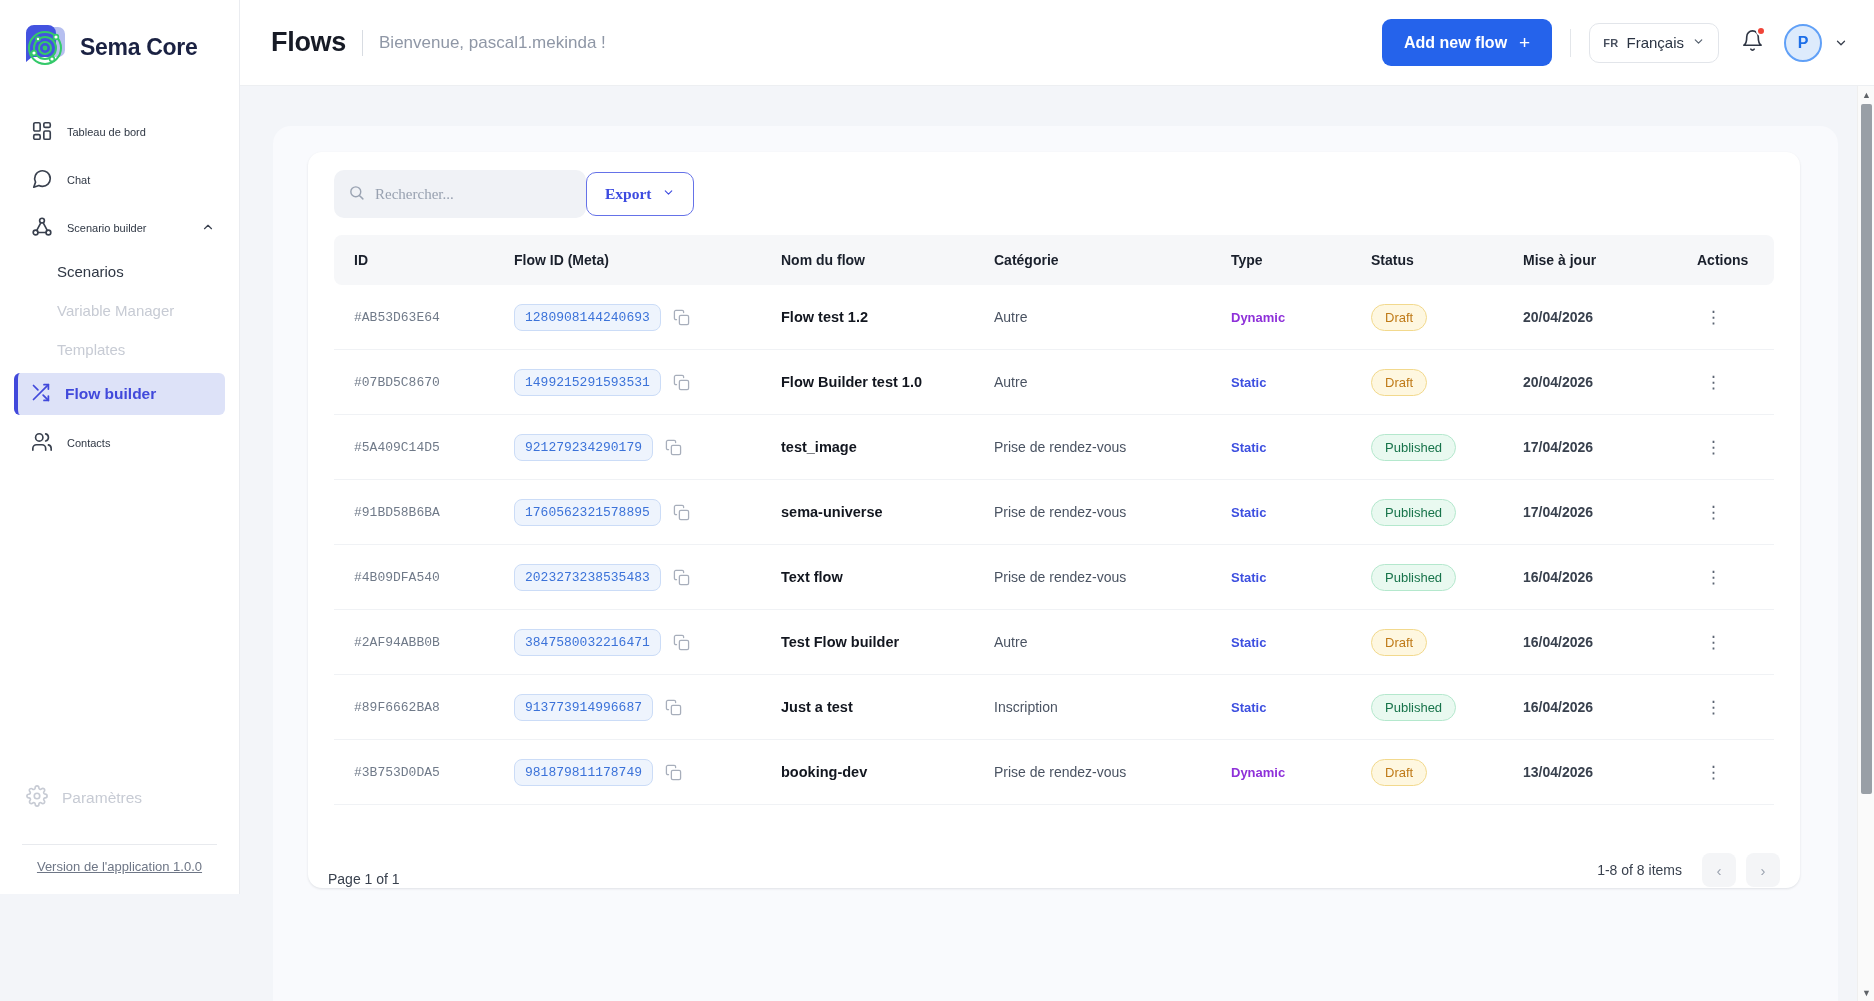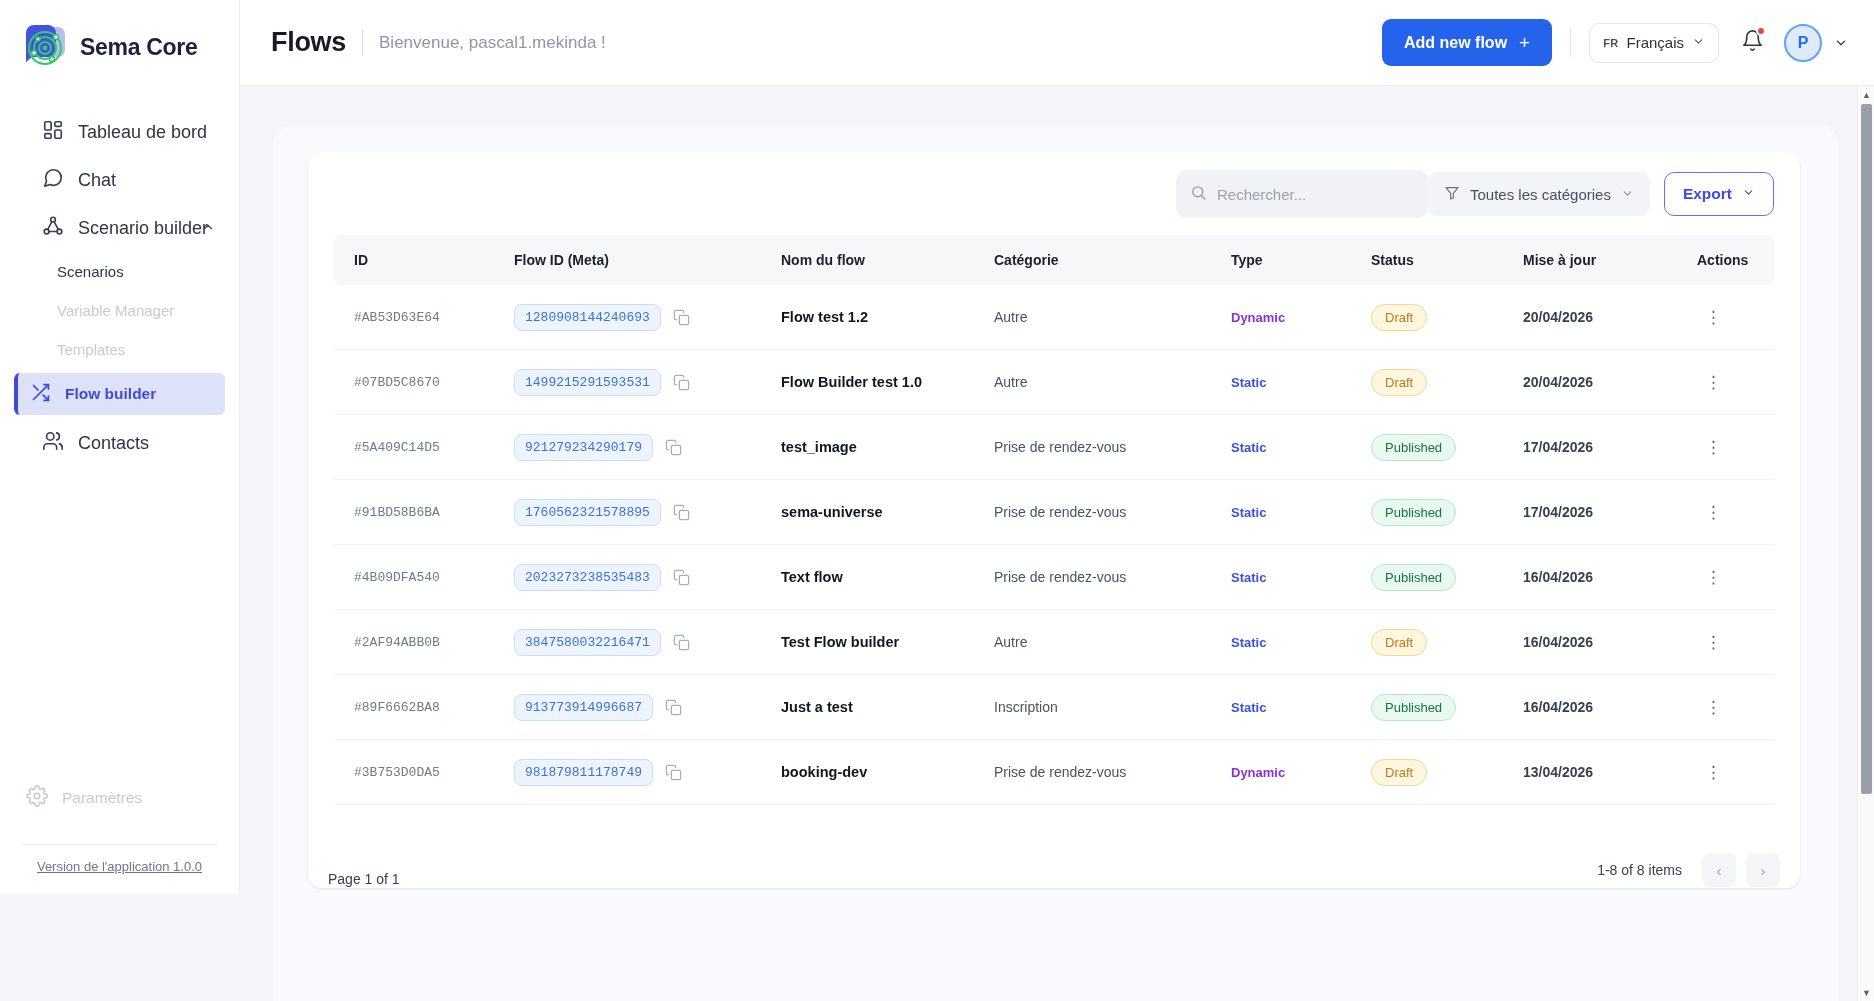--- a/index.html
+++ b/index.html
@@ -4,21 +4,21 @@
 <style>
   * { margin:0; padding:0; box-sizing:border-box; }
   html,body { width:1874px; height:1001px; overflow:hidden; }
   body { font-family:"Liberation Sans", sans-serif; background:#F3F5F9; position:relative; color:#2F3744; }
 
   
   .sidebar { position:absolute; left:0; top:0; width:240px; height:894px; background:#FFFFFF; border-right:1px solid #EAECF0; z-index:5; }
   .brand { display:flex; align-items:center; gap:12px; padding:22px 20px 18px 22px; }
   .brand-name { font-size:23px; font-weight:800; color:#1A2142; letter-spacing:-0.3px; }
   .menu { margin-top:18px; }
-  .menu-item { display:flex; align-items:center; gap:14px; height:48px; padding-left:42px; font-size:18px; color:#2F3744; cursor:pointer; position:relative; }
+  .menu-item { display:flex; align-items:center; gap:14px; height:48px; padding-left:31px; font-size:11px; color:#2F3744; cursor:pointer; position:relative; }
   .menu-item svg { flex:0 0 auto; }
   .menu-sub { display:flex; align-items:center; height:39px; padding-left:57px; font-size:15px; color:#2F3744; cursor:pointer; }
   .menu-sub.disabled { color:#C7CBD4; cursor:default; }
   .menu-item.active-band { margin:4px 14px; height:42px; padding-left:12px; background:#DDE2F8; border-left:4px solid #4149DB; border-radius:6px; color:#4149DB; font-weight:700; font-size:15.5px; }
   .chev-right { position:absolute; right:24px; }
   .sidebar-bottom { position:absolute; left:0; right:0; bottom:0; }
   .param-item { display:flex; align-items:center; gap:14px; padding-left:26px; height:48px; font-size:15.5px; color:#C7CBD4; margin-bottom:22px; }
   .side-divider { border-top:1px solid #E8EAEE; margin:0 22px; }
   .version { text-align:center; font-size:13px; color:#6E7686; padding:14px 0 20px;text-decoration:underline; }
 
@@ -44,21 +44,21 @@
   .sb-arrow { width:17px; height:17px; display:flex; align-items:center; justify-content:center; color:#5F6368; font-size:9px; }
   .sb-arrow.down { position:absolute; bottom:0; }
   .sb-thumb { position:absolute; top:18px; left:3px; width:11px; height:690px; background:#999FA6; border-radius:2px; }
 
   
   .main { position:absolute; left:240px; top:86px; width:1617px; height:915px; background:#F3F5F9; }
   .panel { position:absolute; left:33px; top:40px; width:1565px; height:875px; background:#F9FAFD; border-radius:18px 18px 0 0; }
   .card { position:absolute; left:68px; top:66px; width:1492px; height:736px; background:#FFFFFF; border-radius:14px; box-shadow:0 1px 3px rgba(16,24,40,.07), 0 1px 2px rgba(16,24,40,.04); }
 
   
-  .toolbar { display:flex; align-items:center; justify-content:flex-end; margin:18px 26px 0; }
+  .toolbar { display:flex; align-items:center; justify-content:flex-start; margin:18px 26px 0;font-family:Liberation Serif, serif; }
   .search-box { display:flex; align-items:center; gap:10px; width:252px; height:48px; background:#F0F2F6; border-radius:10px; padding:0 14px; }
   .search-box input { border:none; outline:none; background:transparent; font-size:15px; color:#3A4250; font-family:inherit; width:190px; }
   .search-box input::placeholder { color:#98A1B0; }
   .toolbar-right { display:flex; align-items:center; gap:14px; }
   .filter-pill { display:flex; align-items:center; gap:10px; height:44px; background:#F2F4F7; border-radius:10px; padding:0 16px; font-size:15px; color:#47505F; cursor:pointer; }
   .export-btn { display:flex; align-items:center; gap:10px; height:44px; background:#fff; border:1px solid #6572E8; border-radius:10px; padding:0 18px; font-size:15.5px; font-weight:600; color:#3D4BE0; cursor:pointer; font-family:inherit; }
 
   
   .table { margin:17px 26px 0; }
   .tgrid { display:grid; grid-template-columns:160px 267px 213px 237px 140px 152px 174px 1fr; align-items:center; }
@@ -247,33 +247,20 @@
       <div class="search-box">
         <span>
           <svg width="17" height="17" viewBox="0 0 24 24" fill="none" stroke="#9AA3B2" stroke-width="2" stroke-linecap="round">
               <circle cx="11" cy="11" r="7"></circle>
               <line x1="16.5" y1="16.5" x2="21" y2="21"></line>
             </svg>
         </span>
         <input type="text" placeholder="Rechercher..." style="">
       </div>
       <div class="toolbar-right">
-        <div class="filter-pill">
-          <span>
-            <svg width="16" height="16" viewBox="0 0 24 24" fill="none" stroke="#66707F" stroke-width="1.8" stroke-linejoin="round">
-                <path d="M3 4h18l-7 8.5V19l-4 2v-8.5L3 4z"></path>
-              </svg>
-          </span>
-          <span>Toutes les catégories</span>
-          <span>
-            <svg width="13" height="13" viewBox="0 0 24 24" fill="none" stroke="#8A93A1" stroke-width="2" stroke-linecap="round" stroke-linejoin="round">
-                <polyline points="6 9 12 15 18 9"></polyline>
-              </svg>
-          </span>
-        </div>
         <button class="export-btn">
           <span>Export</span>
           <span>
             <svg width="13" height="13" viewBox="0 0 24 24" fill="none" stroke="#3D4BE0" stroke-width="2" stroke-linecap="round" stroke-linejoin="round">
                 <polyline points="6 9 12 15 18 9"></polyline>
               </svg>
           </span>
         </button>
       </div>
     </div>

